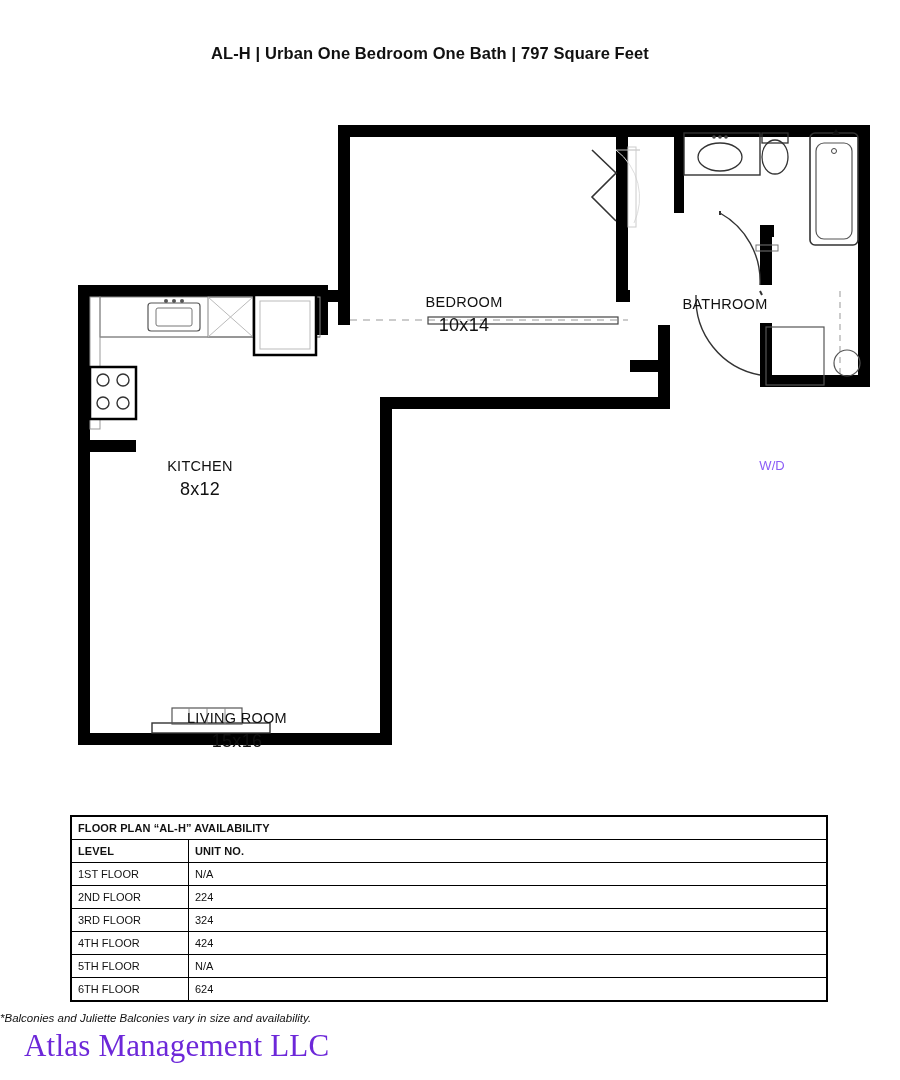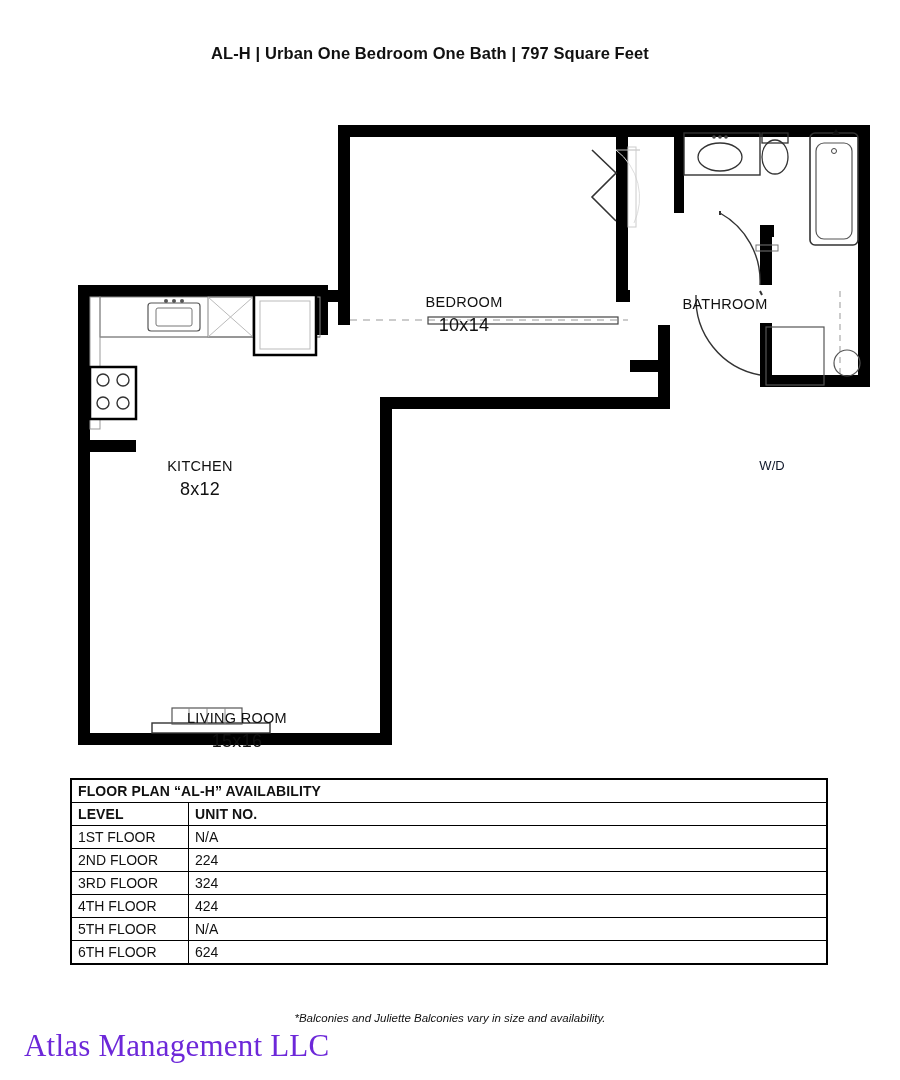--- a/index.html
+++ b/index.html
@@ -61,53 +61,53 @@
   #label-bathroom { left: 655px; top: 200px; width: 140px; }
   #label-kitchen  { left: 120px; top: 362px; width: 160px; }
   #label-living   { left: 132px; top: 570px; width: 210px; margin-top: 44px; }
   #label-wd {
     position: absolute;
     left: 746px;
     top: 363px;
     width: 52px;
     text-align: center;
     font-size: 13px;
-    color: #0f172a;
+    color: #8b5cf6;
   }
 
   
   #availability {
     position: absolute;
     left: 70px;
-    top: 778px;
+    top: 815px;
     width: 758px;
     border: 2px solid #000000;
     border-collapse: collapse;
-    font-size: 14px;
+    font-size: 11px;
   }
   #availability td {
     border: 1px solid #000000;
     padding: 3px 6px;
     height: 16px;
     vertical-align: middle;
     color: #111111;
   }
   #availability .hdr-row td {
     font-weight: bold;
     letter-spacing: 0.1px;
   }
   #availability .col-level { width: 104px; }
 
   
   #footnote {
     position: absolute;
     left: 0;
     top: 1012px;
     width: 900px;
-    text-align: center;
+    text-align: left;
     font-size: 11.5px;
     font-style: italic;
     color: #111111;
   }
 
   
   #company {
     position: absolute;
     left: 24px;
     top: 1028px;

